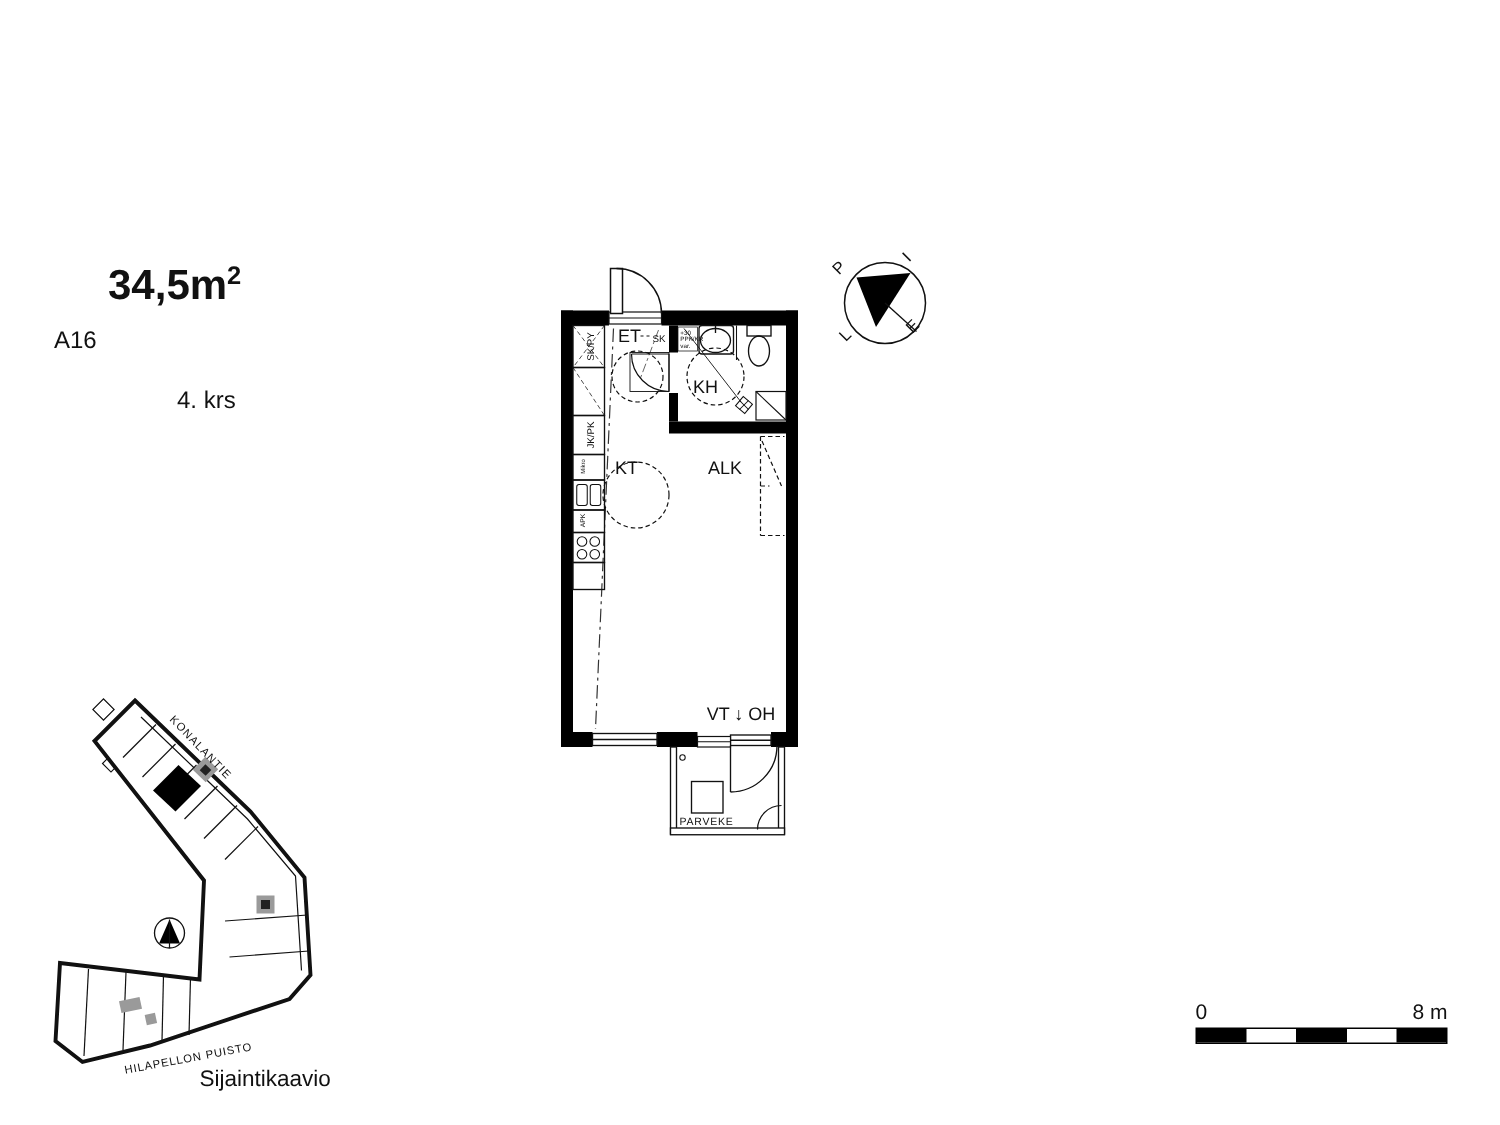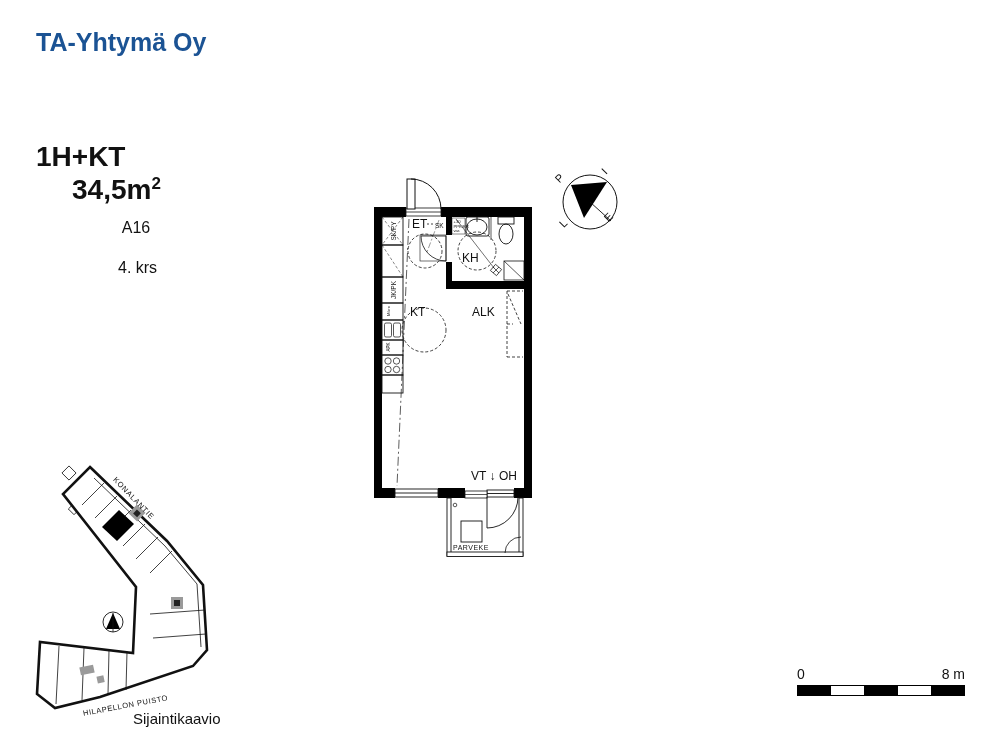--- a/index.html
+++ b/index.html
@@ -3,41 +3,39 @@
 <meta charset="utf-8">
 <style>
   html,body{margin:0;padding:0;background:#fff;}
   #canvas{position:relative;width:1000px;height:750px;background:#ffffff;overflow:hidden;
           font-family:"Liberation Sans", sans-serif;color:#111;}
   .abs{position:absolute;}
   .brand{left:36px;top:26px;font-size:25px;font-weight:bold;color:#1b5394;line-height:32px;}
   .apt-type{left:36px;top:140px;font-size:28px;font-weight:bold;line-height:34px;color:#111;}
   .apt-area{left:36px;top:174px;font-size:28px;font-weight:bold;color:#111;margin-left:36px;}
   .apt-area sup{font-size:17px;}
-  .apt-meta{left:36px;top:219px;font-size:16px;color:#111;width:200px;text-align:center;}
+  .apt-meta{left:36px;top:219px;font-size:16px;color:#111;width:200px;}
   .apt-meta .floor{position:absolute;left:82px;top:0;margin-top:40px;}
   svg{position:absolute;}
   text{font-family:"Liberation Sans", sans-serif;fill:#111;}
   
   .scalebar{left:797px;top:666px;width:168px;}
   .scalebar .labels{display:flex;justify-content:space-between;font-size:14px;color:#111;margin-bottom:3px;}
   .scalebar .bar{display:flex;height:9px;border:1px solid #000;background:#fff;}
   .scalebar .seg{flex:1;}
   .scalebar .seg.b{background:#000;}
 </style>
 </head>
 <body>
 
 <div id="canvas">
 
   <div class="abs brand">
-    <div>TA-Yhtymä Oy</div>
   </div>
 
-  <div class="abs apt-type">1H+KT</div>
   <div class="abs apt-area"><span>34,5m</span><sup>2</sup></div>
   <div class="abs apt-meta">
     <span>A16</span>
     <span class="floor">4. krs</span>
   </div>
 
   <svg class="abs" style="left:355px;top:155px;" width="275" height="415" viewBox="355 155 275 415">
     <g stroke="#111" fill="none" stroke-width="1">
 
       <line x1="409" y1="219" x2="397" y2="486" stroke="#333" stroke-width="0.8" stroke-dasharray="9 3 2 3"></line>

